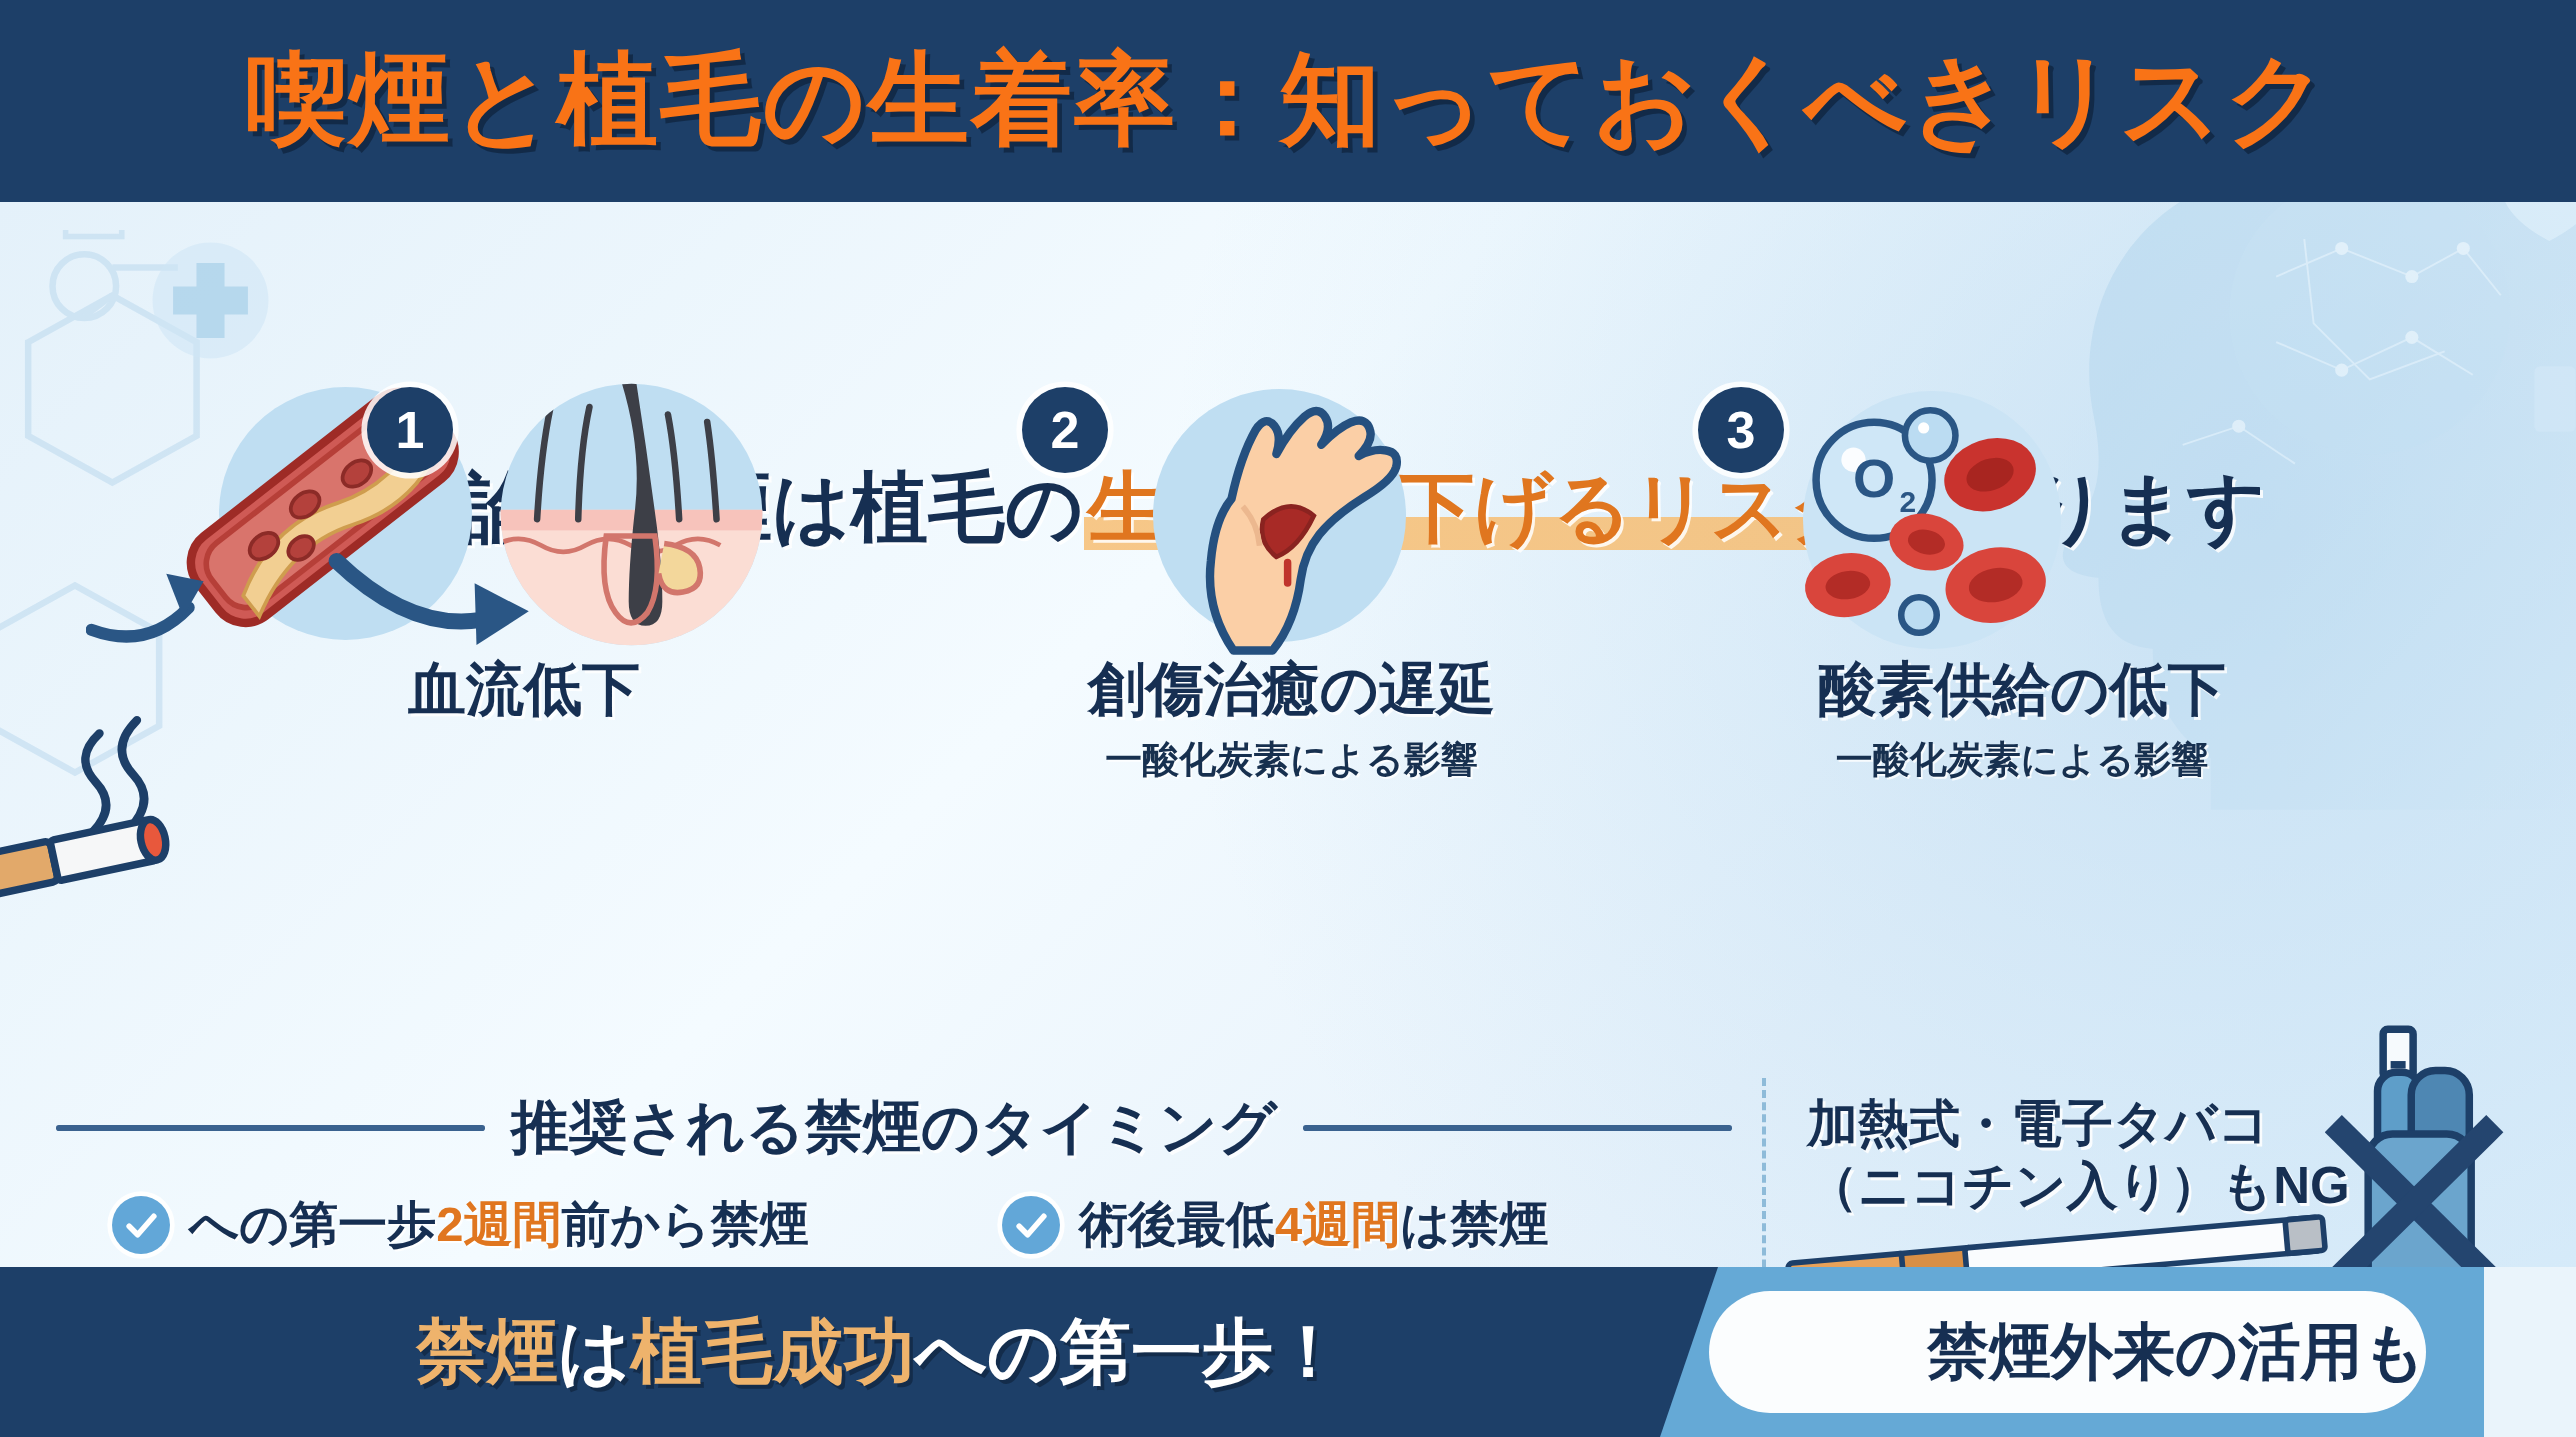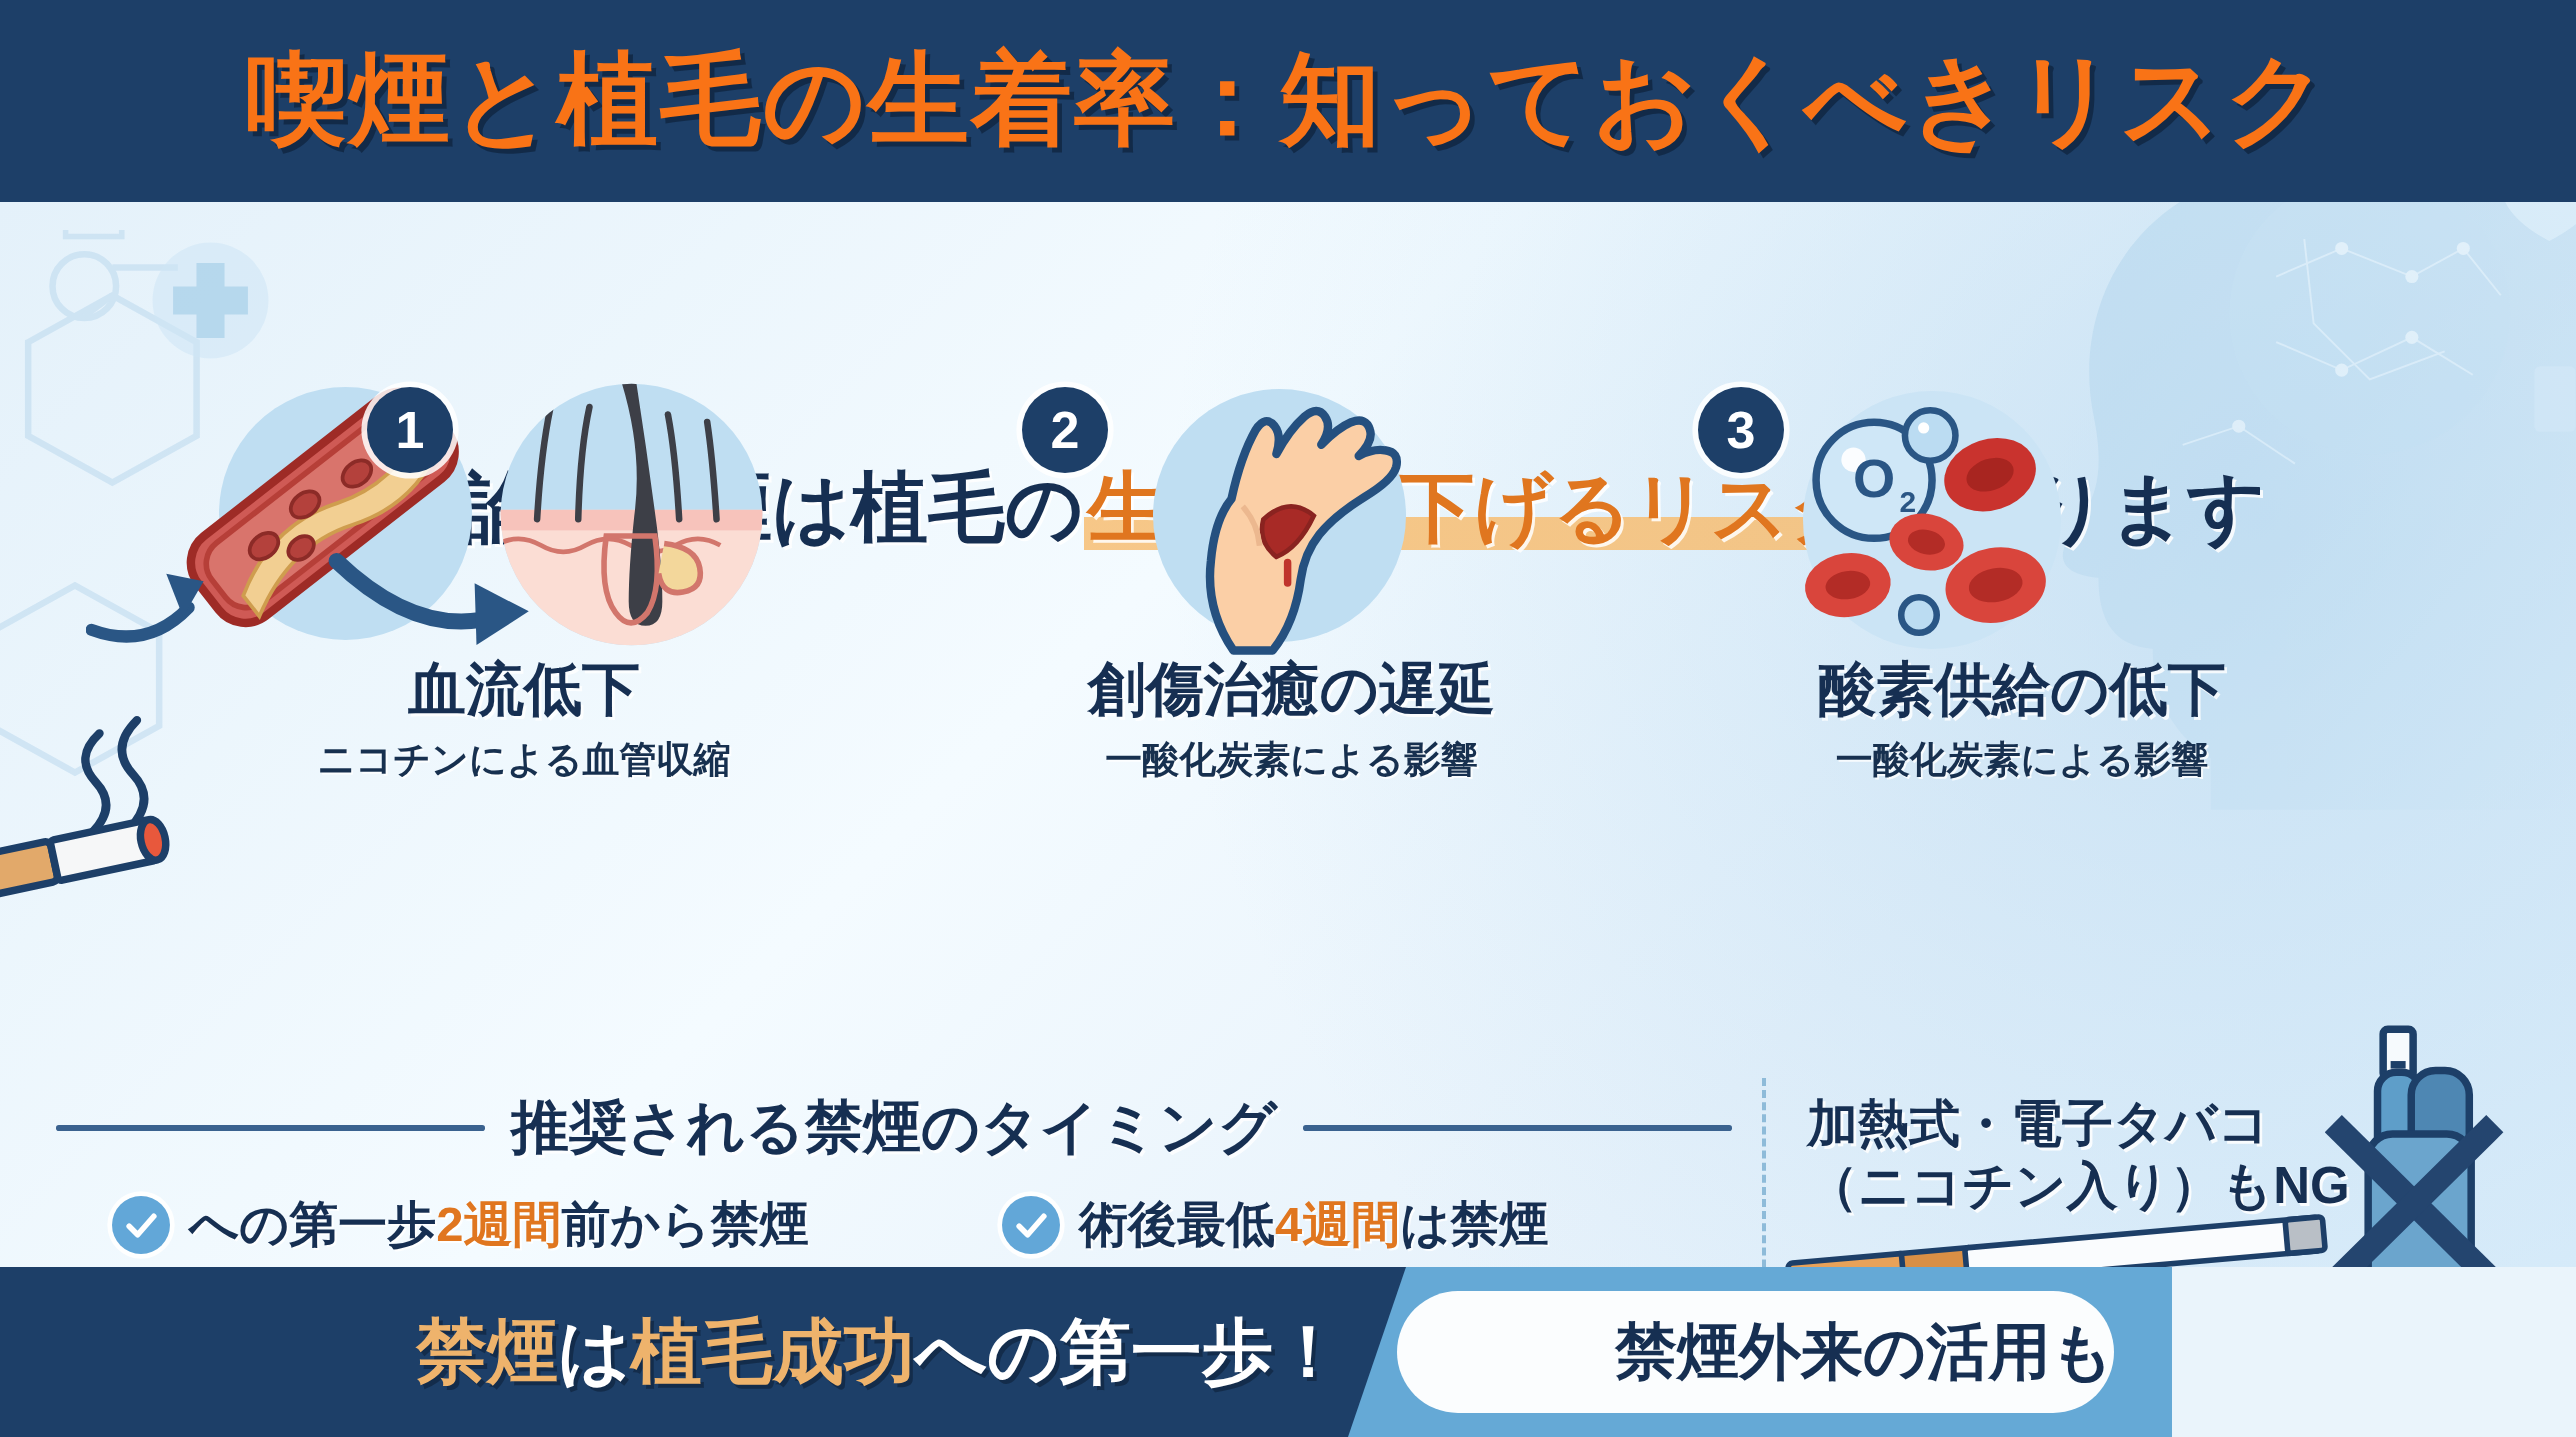--- a/index.html
+++ b/index.html
@@ -106,21 +106,21 @@
 
   
   .ht-title {
     position:absolute; left:1807px; top:891px; width:655px;
     font-size:51px; font-weight:bold; line-height:1.22; color:#162f52;
     text-shadow:2.8px 2.8px 0 rgba(255,255,255,.85);
   }
 
   
   .footer {
-    position:absolute; left:0; top:1267px; width:2172px; height:170px;
+    position:absolute; left:0; top:1267px; width:2484px; height:170px;
     background:#1d3f68;
   }
   .footer-right-panel {
     position:absolute; right:0; top:0; width:824px; height:170px;
     background:#65a9d6;
     clip-path:polygon(58px 0, 824px 0, 824px 170px, 0 170px);
   }
   .footer-text {
     position:absolute; left:0; top:0; width:1760px; height:170px;
     display:flex; align-items:center; justify-content:center;
@@ -254,21 +254,20 @@
               <path d="M196 150 q-4 -70 -12 -112"></path>
               <path d="M236 150 q-4 -64 -10 -104"></path>
             </g>
             <path d="M130 -10 q28 82 18 156 q-6 56 -6 92 q0 26 18 26 q18 0 18 -26 q0 -40 -8 -96 q-10 -76 -22 -152 z" fill="#3d3f47"></path>
             <path d="M118 168 q-8 58 10 82 q16 22 34 0 q16 -26 8 -82 z" fill="none" stroke="#d2766c" stroke-width="6"></path>
             <path d="M180 176 q34 4 38 26 q4 22 -18 26 q-22 4 -26 -20" fill="#f3d79b" stroke="#d2766c" stroke-width="6"></path>
           </g>
         </svg>
       </div>
       <div class="risk-title">血流低下</div>
-      <div class="risk-sub">ニコチンによる血管収縮</div>
     </div>
 
     <div class="risk" style="left:936px; top:168px; width:711px;">
       <div class="art">
         <div class="badge" style="left:86px; top:17px;">2</div>
         <div class="circle-bg" style="left:217px; top:19px; width:253px; height:253px;"></div>
         <svg style="position:absolute; left:187px; top:9.4px; width:318px; height:281px;" viewBox="0 0 340 300">
           <g fill="#fbcfa6" stroke="#25507f" stroke-width="9" stroke-linejoin="round">
             <path d="M118 290 q-30 -44 -24 -96 q4 -44 22 -66 q10 -46 26 -74 q10 -16 20 -4 q8 10 2 30
                      q14 -26 30 -40 q14 -12 22 0 q8 12 -4 30 q18 -18 32 -24 q16 -6 20 8 q4 12 -12 28

